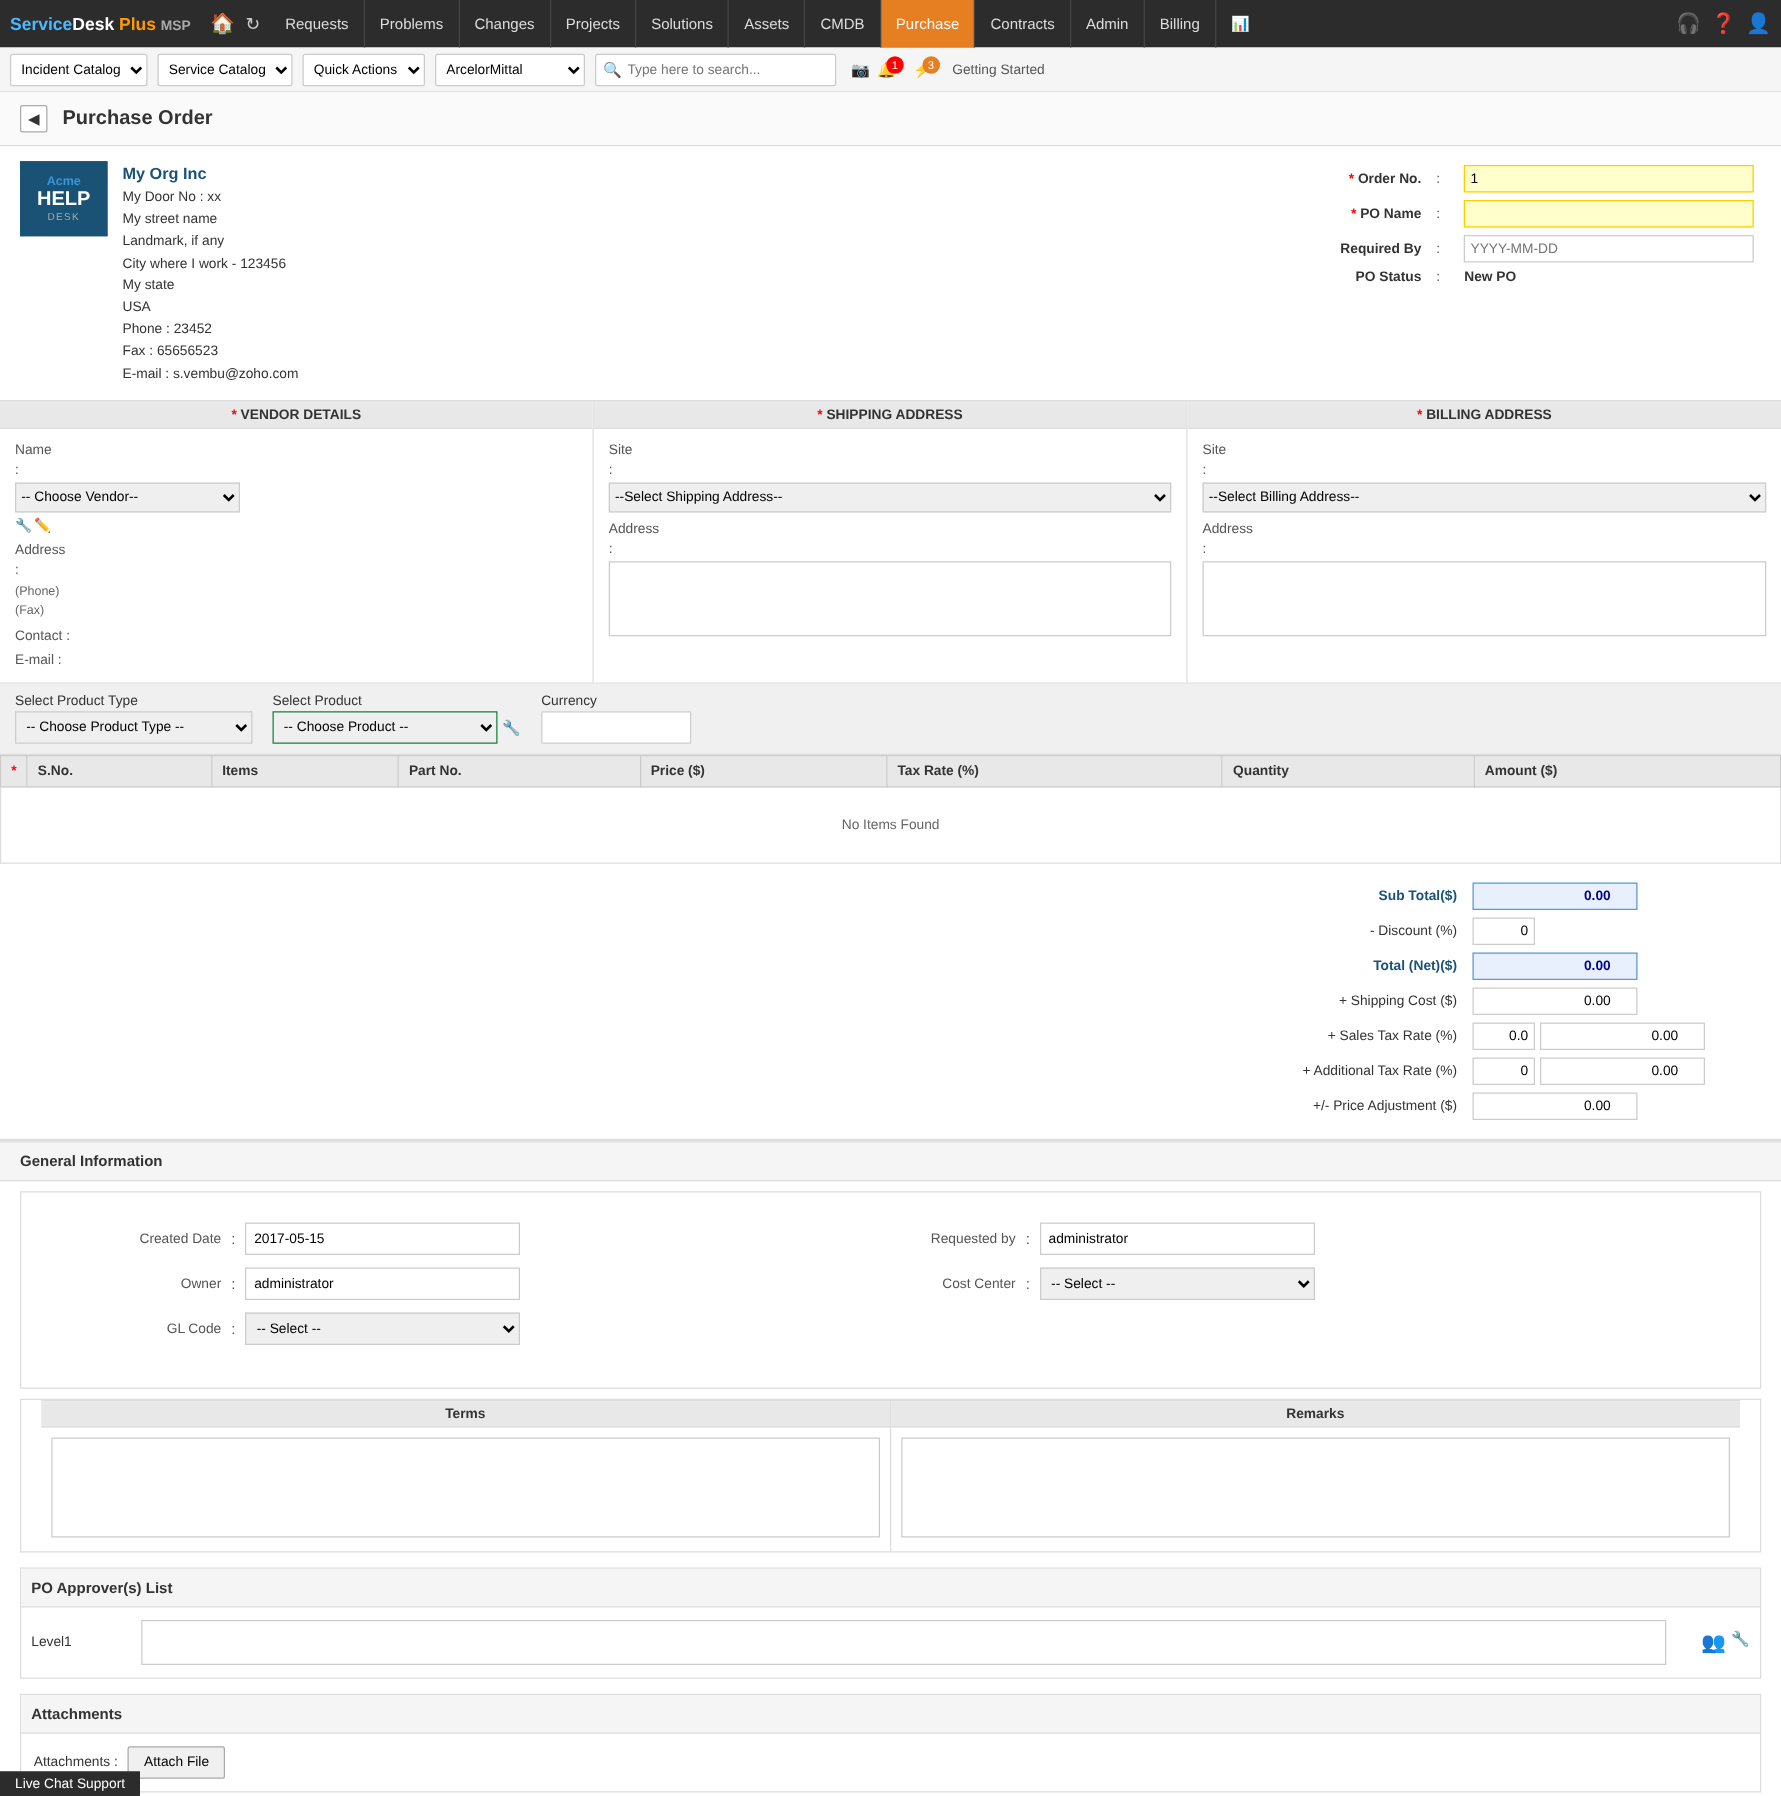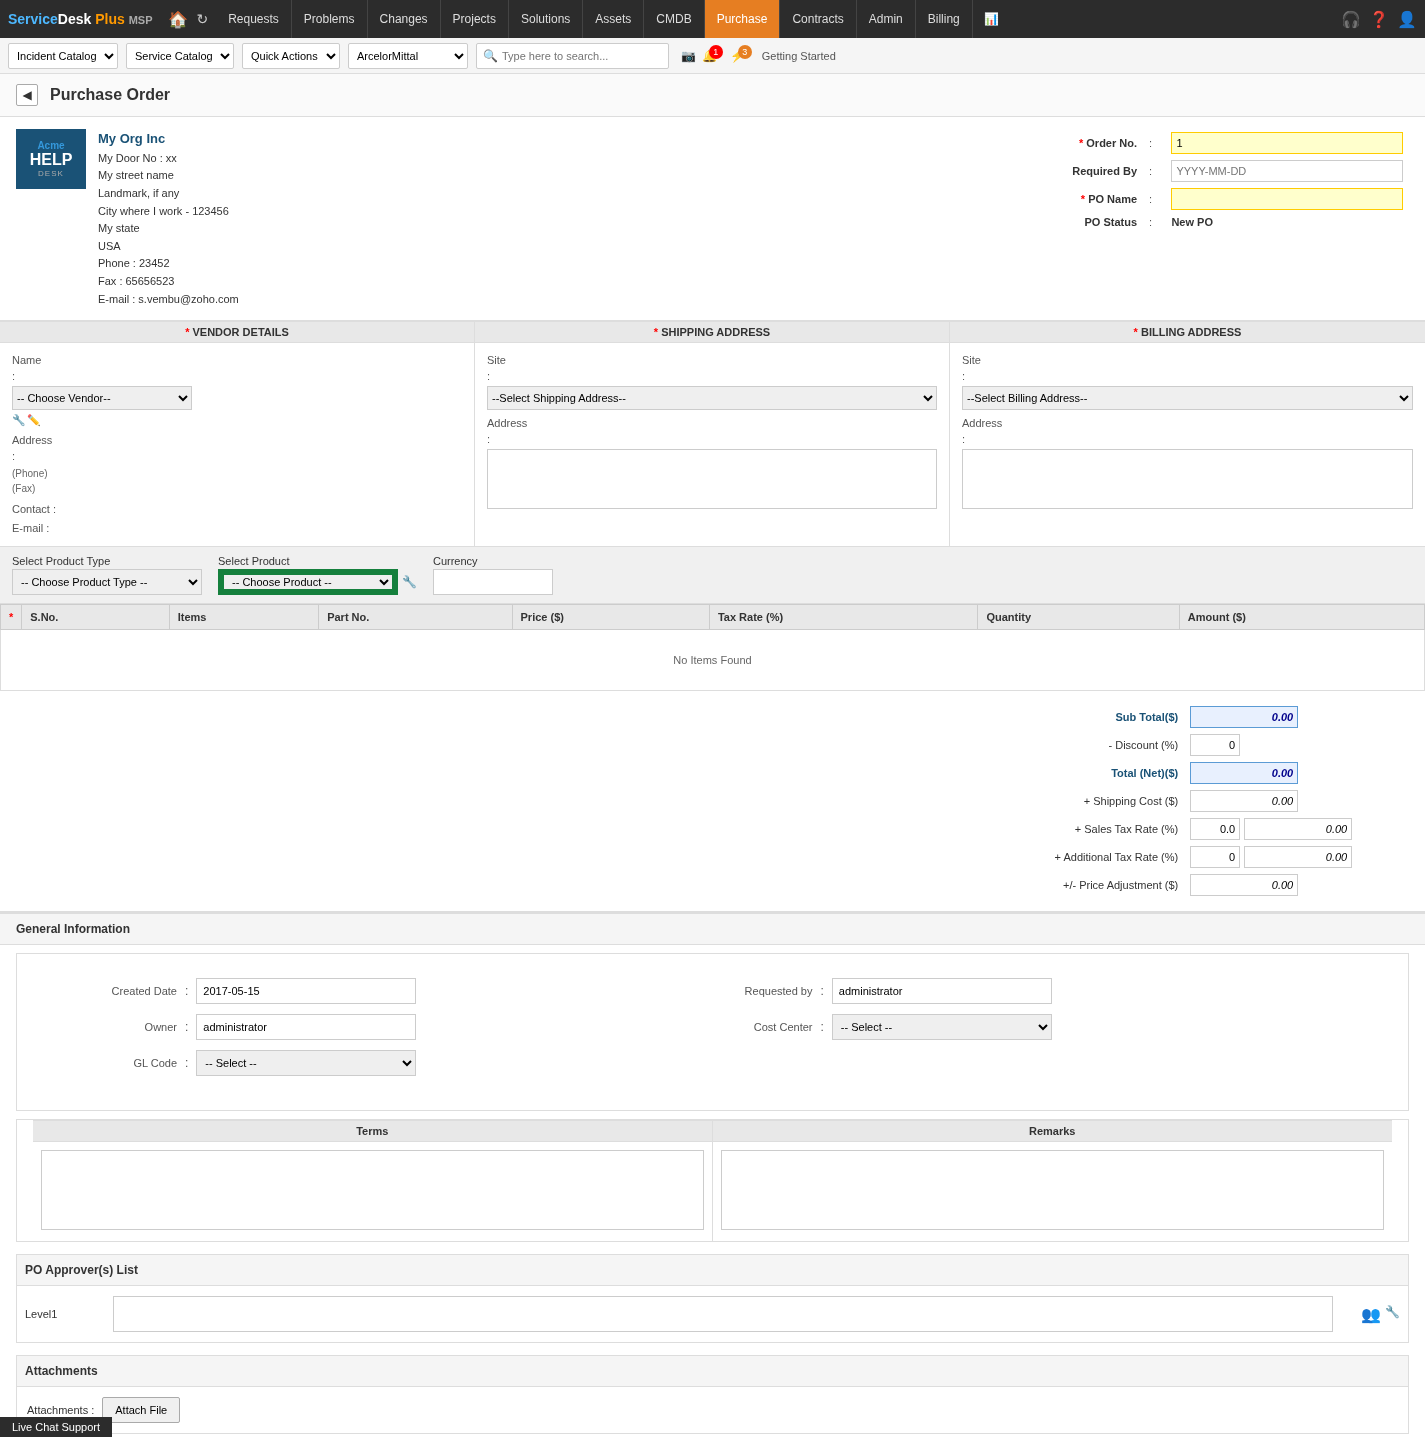--- a/index.html
+++ b/index.html
@@ -83,21 +83,21 @@
     .items-table th { background: #e8e8e8; border: 1px solid #ccc; padding: 6px 8px; font-size: 11px; font-weight: bold; text-align: left; }
     .items-table td { border: 1px solid #ddd; padding: 24px; font-size: 11px; text-align: center; color: #666; }
     .star-col { width: 20px; text-align: center; }
     .red-star { color: red; }
 
     
     .totals-section { padding: 12px 16px; }
     .totals-table { margin-left: auto; width: 400px; border-collapse: collapse; }
     .totals-table tr td { padding: 3px 6px; font-size: 11px; }
     .totals-table tr td:first-child { text-align: right; }
-    .totals-input { width: 108px; height: 22px; border: 1px solid #ccc; padding: 0 4px; font-size: 11px; text-align: right; font-style: italic; }
+    .totals-input { width: 132px; height: 22px; border: 1px solid #ccc; padding: 0 20px; font-size: 11px; text-align: right; }
     .totals-input.blue-bg { background: #e8f0fe; border-color: #5b9bd5; font-weight: bold; color: #00008b; }
     .totals-small-input { width: 50px; height: 22px; border: 1px solid #ccc; padding: 0 4px; font-size: 11px; text-align: right; }
     .subtotal-label { font-weight: bold; color: #1a5276; }
     .total-label { font-weight: bold; color: #e67e22; font-size: 12px; }
 
     
     .general-info { border-top: 2px solid #ddd; padding: 0; }
     .section-title { font-size: 12px; font-weight: bold; color: #333; padding: 8px 16px; background: #f5f5f5; border-bottom: 1px solid #ddd; border-top: 1px solid #ddd; }
     .general-grid { display: grid; grid-template-columns: 1fr 1fr; gap: 0; padding: 12px 40px; }
     .gen-field { display: flex; align-items: center; margin-bottom: 10px; gap: 8px; }
@@ -239,28 +239,28 @@
     </div>
     <div class="order-info">
       <table class="order-table">
         <tbody>
             <tr>
           <td><span class="required">*</span> <span>Order No.</span></td>
           <td><span class="colon">:</span></td>
           <td><input type="text" class="order-input" value="1" style=""></td>
         </tr>
         <tr>
+          <td><span class="required">*</span> <span>PO Name</span></td>
+          <td><span class="colon">:</span></td>
+          <td><input type="text" class="order-input" style=""></td>
+        </tr>
+        <tr>
           <td><span>Required By</span></td>
           <td><span class="colon">:</span></td>
           <td><input type="text" class="order-input date" placeholder="YYYY-MM-DD" style=""></td>
-        </tr>
-        <tr>
-          <td><span class="required">*</span> <span>PO Name</span></td>
-          <td><span class="colon">:</span></td>
-          <td><input type="text" class="order-input" style=""></td>
         </tr>
         <tr>
           <td><span>PO Status</span></td>
           <td><span class="colon">:</span></td>
           <td><span class="order-status">New PO</span></td>
         </tr>
       </tbody>
         </table>
     </div>
   </div>
@@ -338,21 +338,21 @@
   <div class="product-row">
     <div class="product-group">
       <label>Select Product Type</label>
       <select style="width:190px; height:26px; border:1px solid #ccc; font-size:11px;">
         <option>-- Choose Product Type --</option>
       </select>
     </div>
     <div class="product-group">
       <label>Select Product</label>
       <div style="display:flex; align-items:center; gap:4px;">
-        <select style="width:180px; height:26px; border:6px solid #15803d; font-size:11px;">
+        <select style="width:180px; height:26px; border:1px solid #15803d; font-size:11px;">
           <option>-- Choose Product --</option>
         </select>
         <span style="cursor:pointer;">🔧</span>
       </div>
     </div>
     <div class="currency-group">
       <label>Currency</label>
       <input type="text" class="currency-input" style="">
     </div>
   </div>

